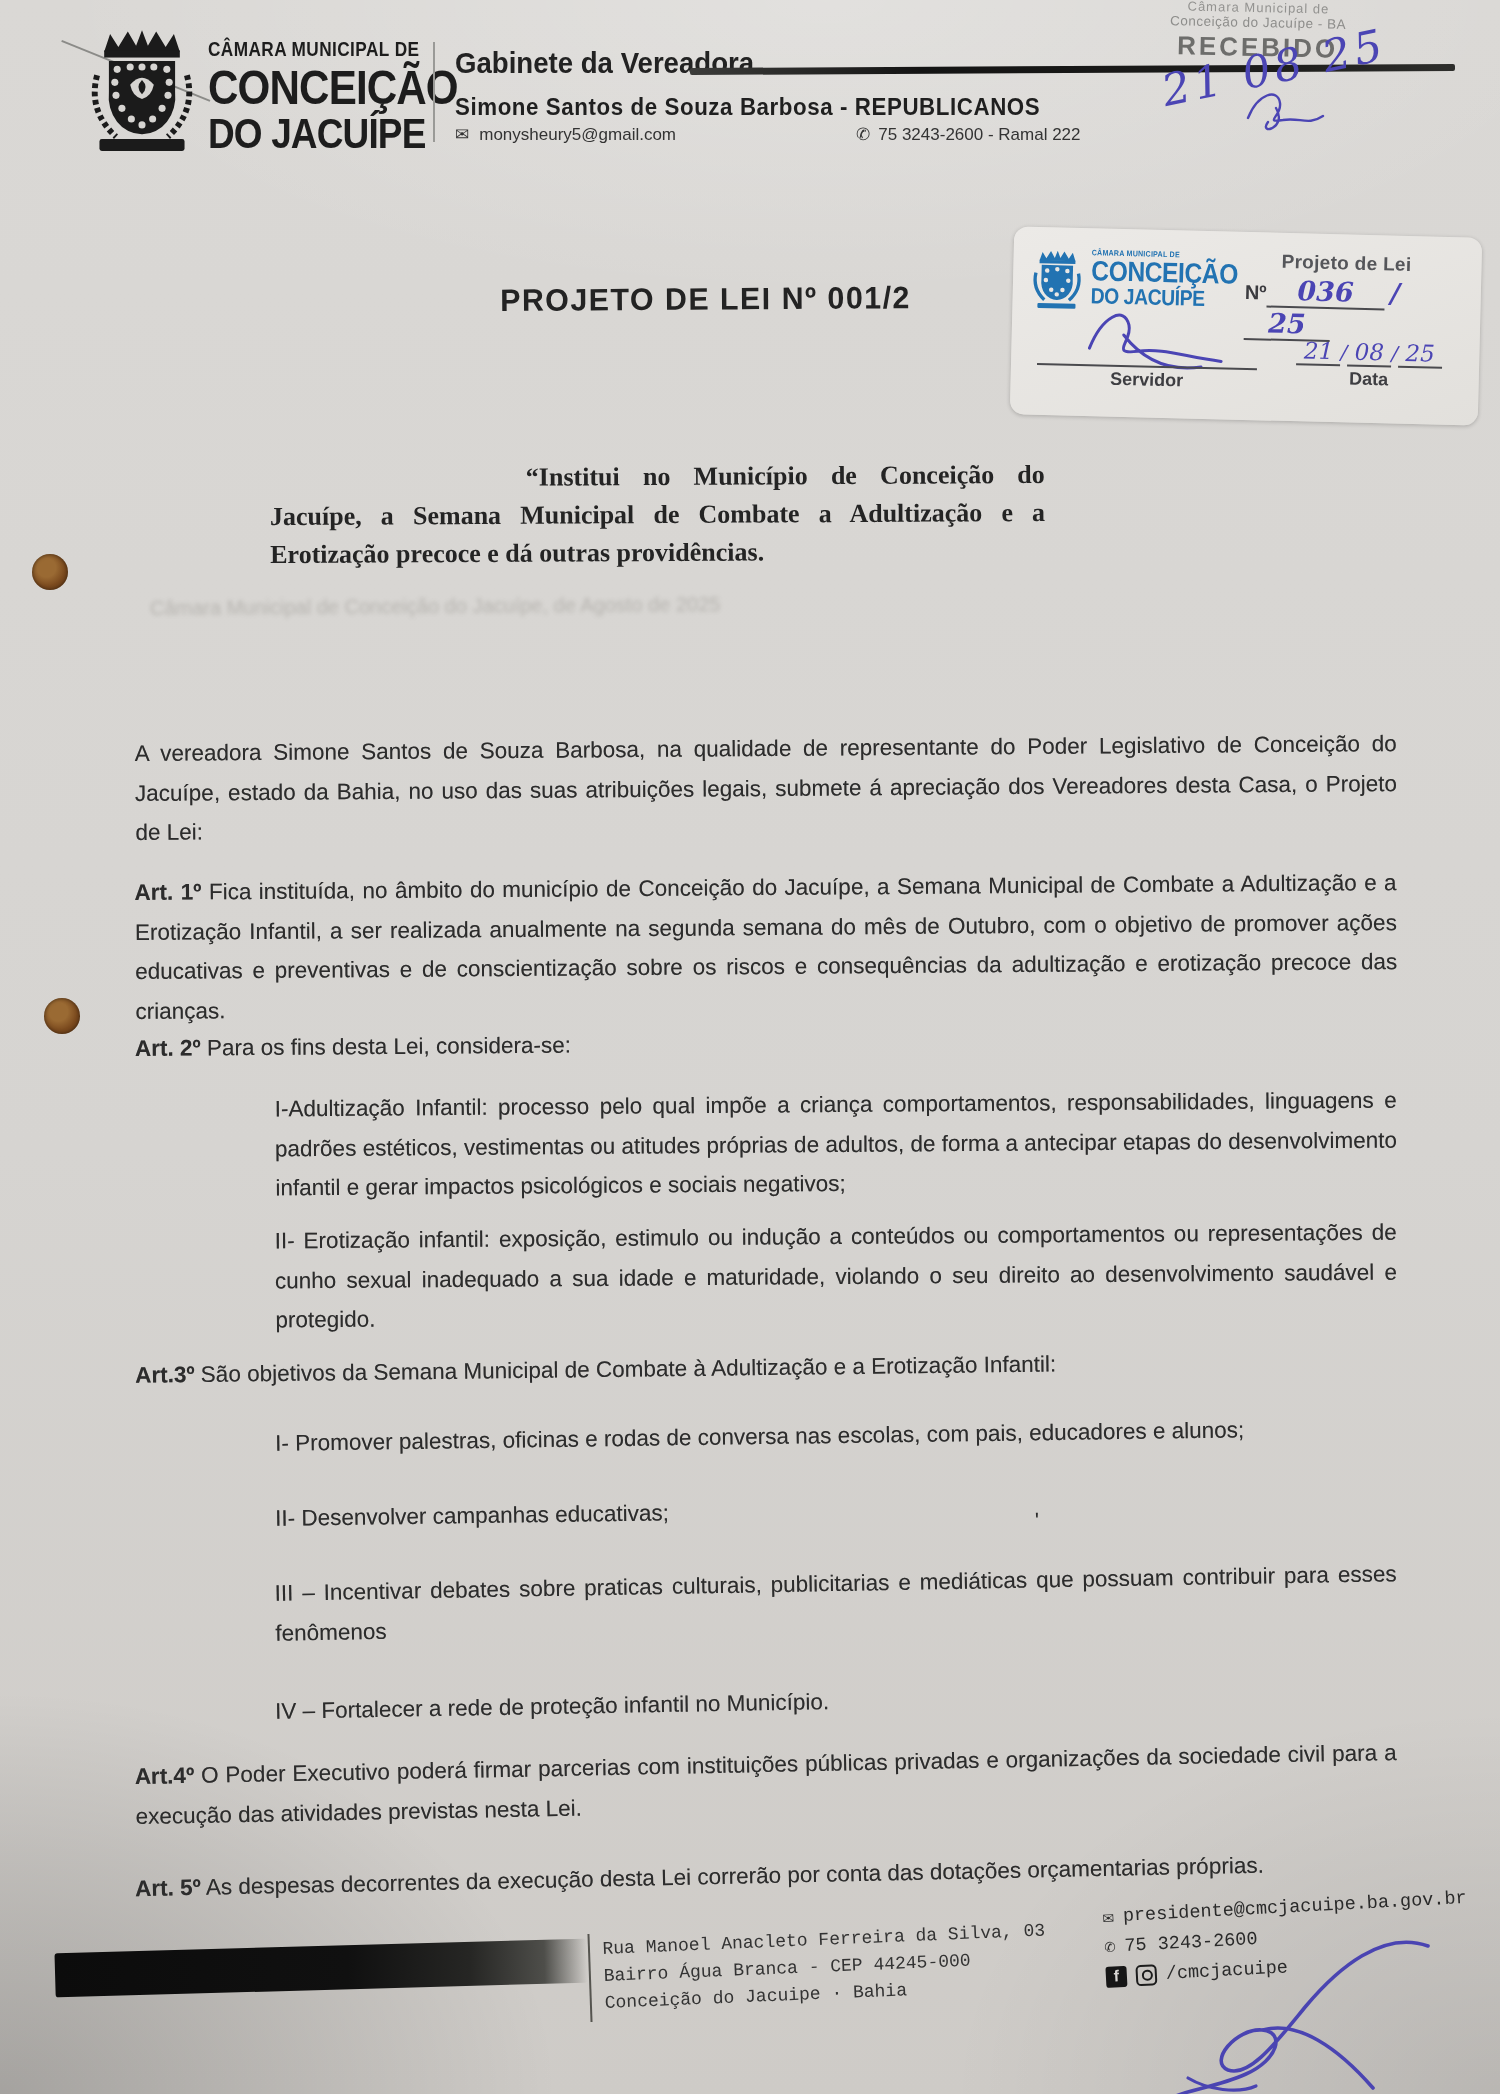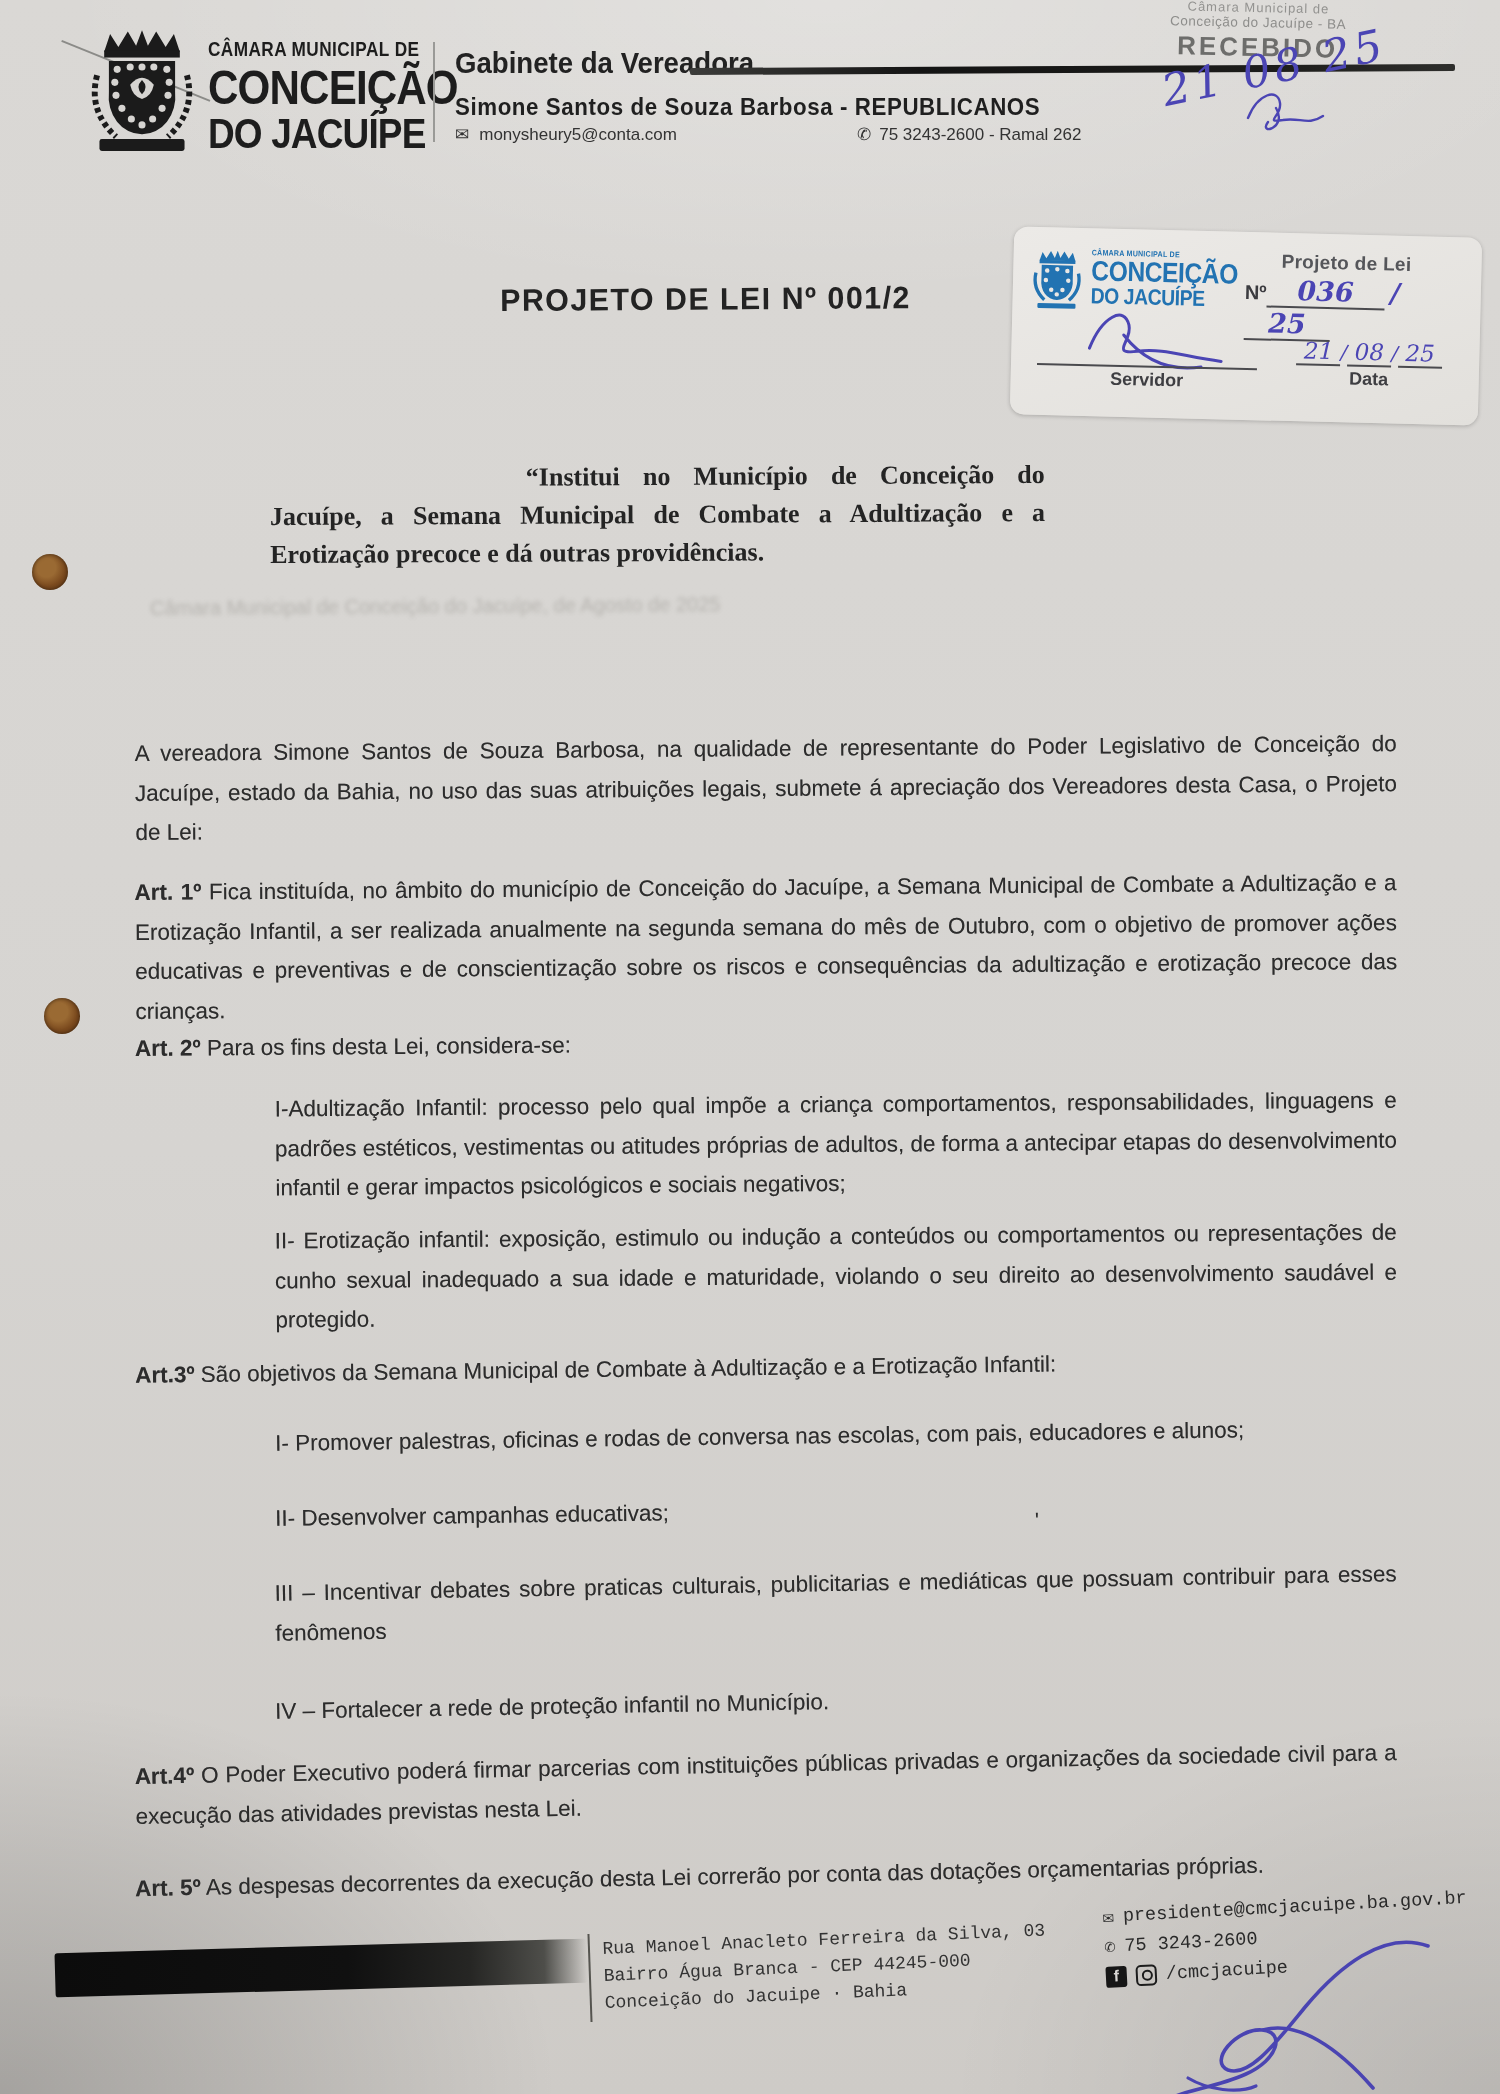--- a/index.html
+++ b/index.html
@@ -140,24 +140,24 @@
     <div class="org-line1">CÂMARA MUNICIPAL DE</div>
     <div class="org-line2">CONCEIÇÃO</div>
     <div class="org-line3">DO JACUÍPE</div>
   </div>
   <div class="abs hdr-vline"></div>
   <div class="abs office">Gabinete da Vereadora</div>
   <div class="abs office-rule"></div>
   <div class="abs rep">Simone Santos de Souza Barbosa - REPUBLICANOS</div>
   <div class="abs hdr-contact">
     <span class="icon">✉</span>
-    <span>monysheury5@conta.com</span>
+    <span>monysheury5@gmail.com</span>
     <span class="hdr-phone">
       <span class="icon">✆</span>
-      <span>75 3243-2600 - Ramal 262</span>
+      <span>75 3243-2600 - Ramal 222</span>
     </span>
   </div>
 
   <div class="abs received">
     <div class="r1">Câmara Municipal de</div>
     <div class="r2">Conceição do Jacuípe - BA</div>
     <div class="r3">RECEBIDO</div>
   </div>
   <div class="abs recv-date hand">21 08 25</div>
   <div class="abs recv-initials">

